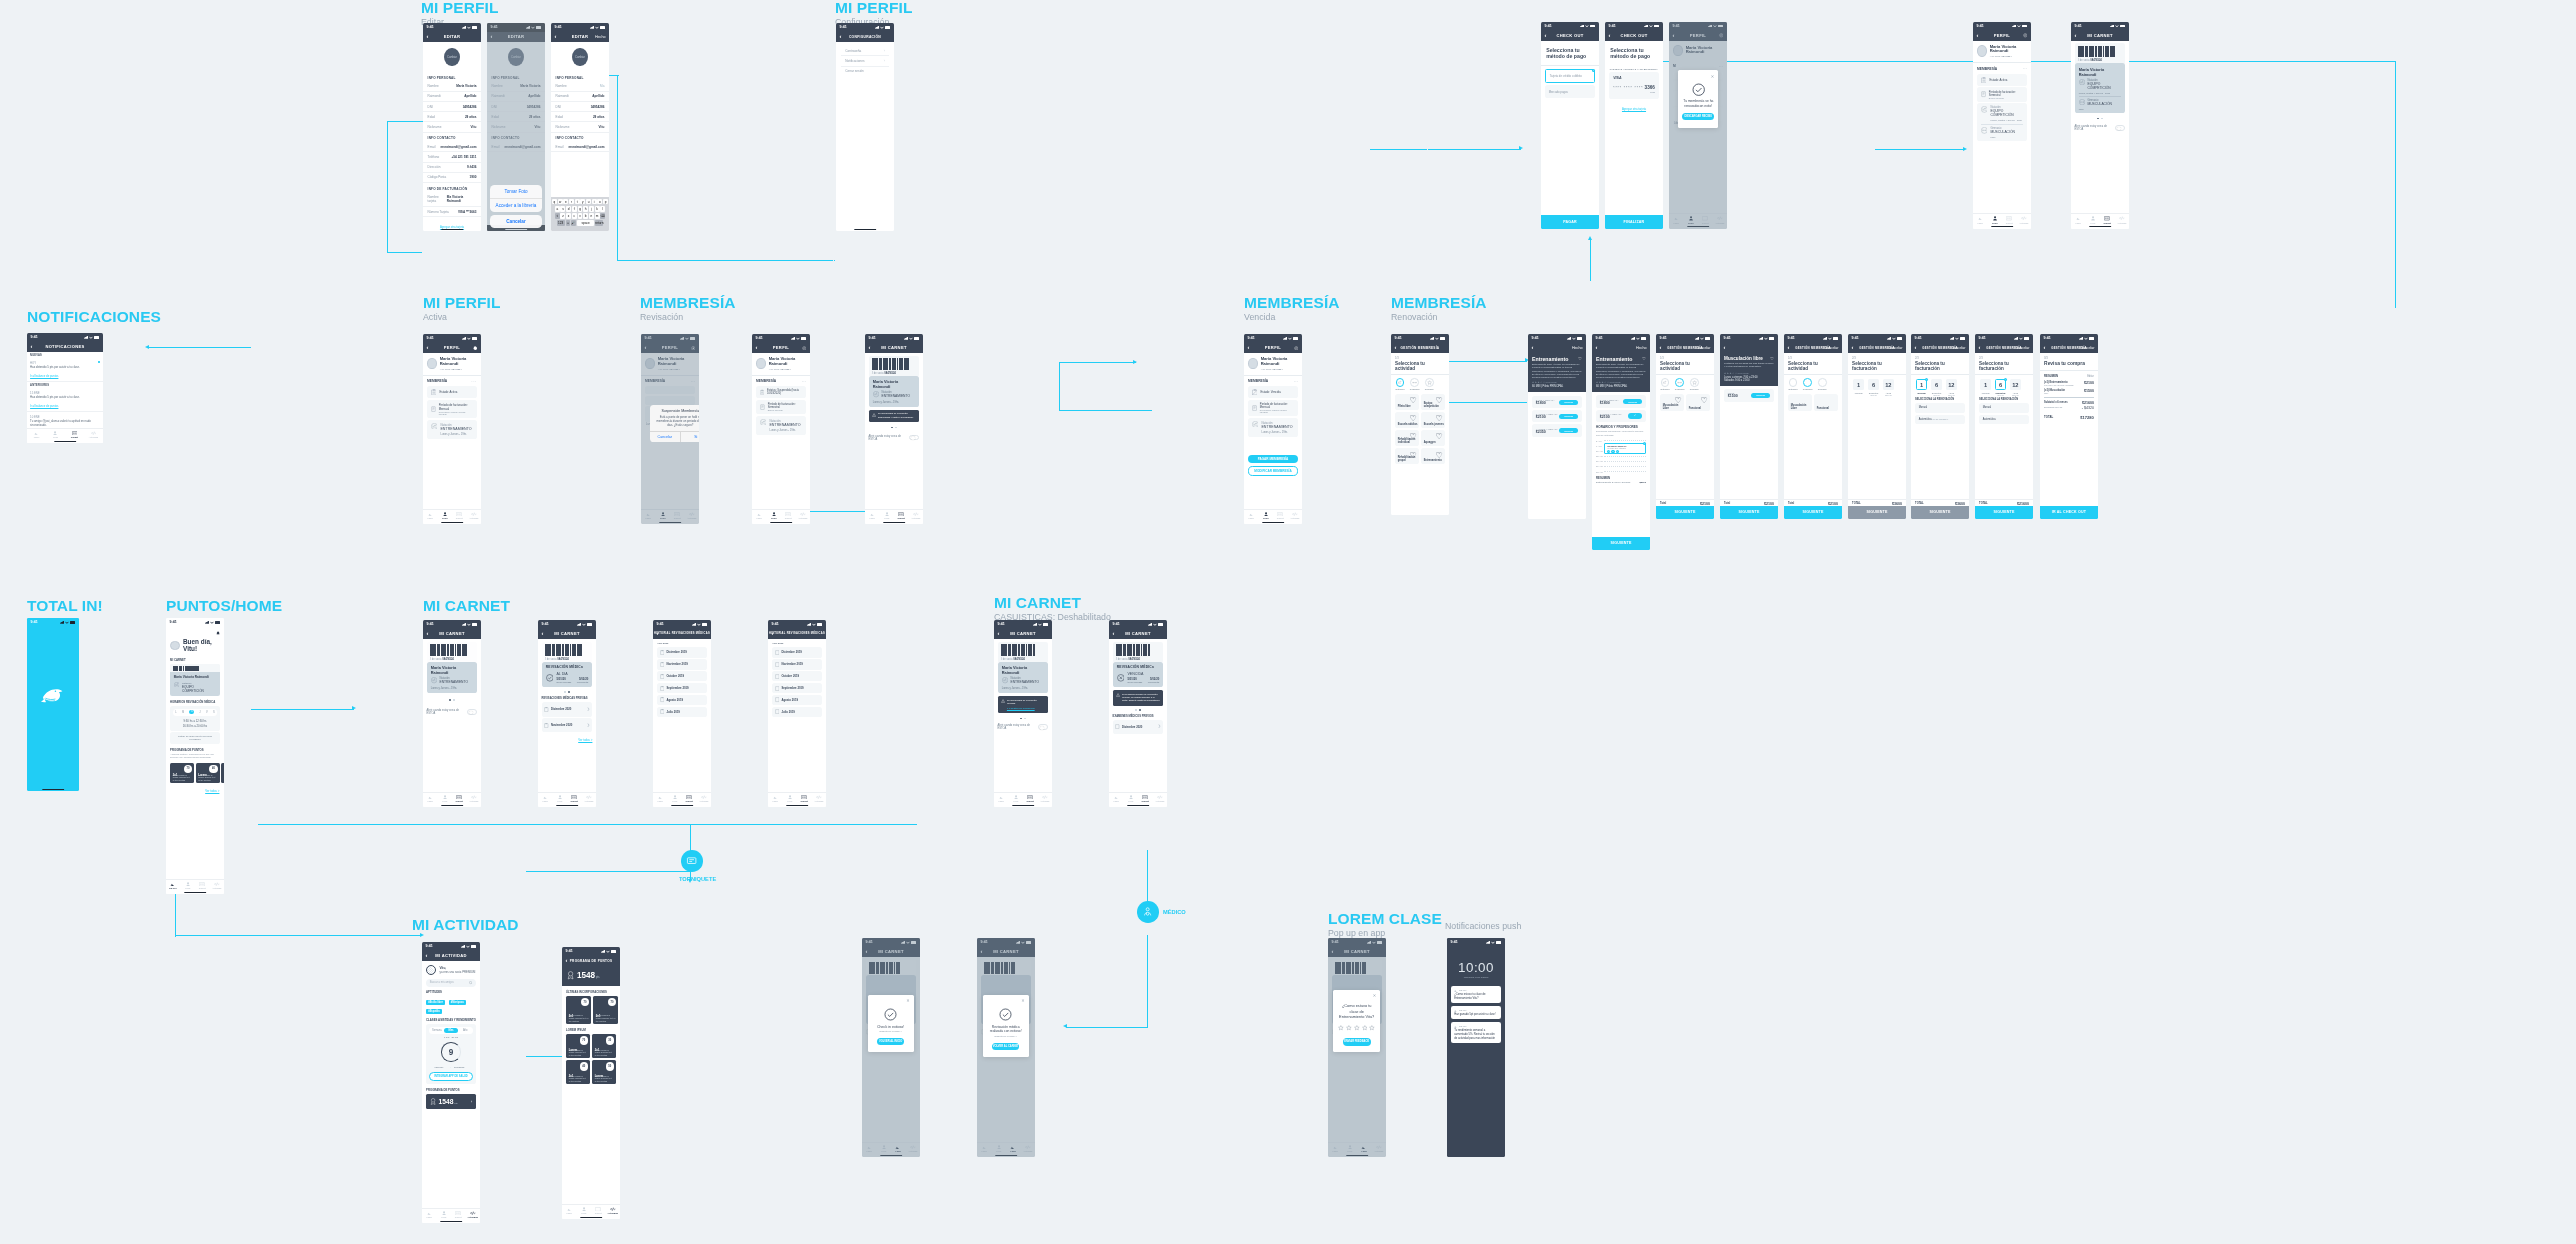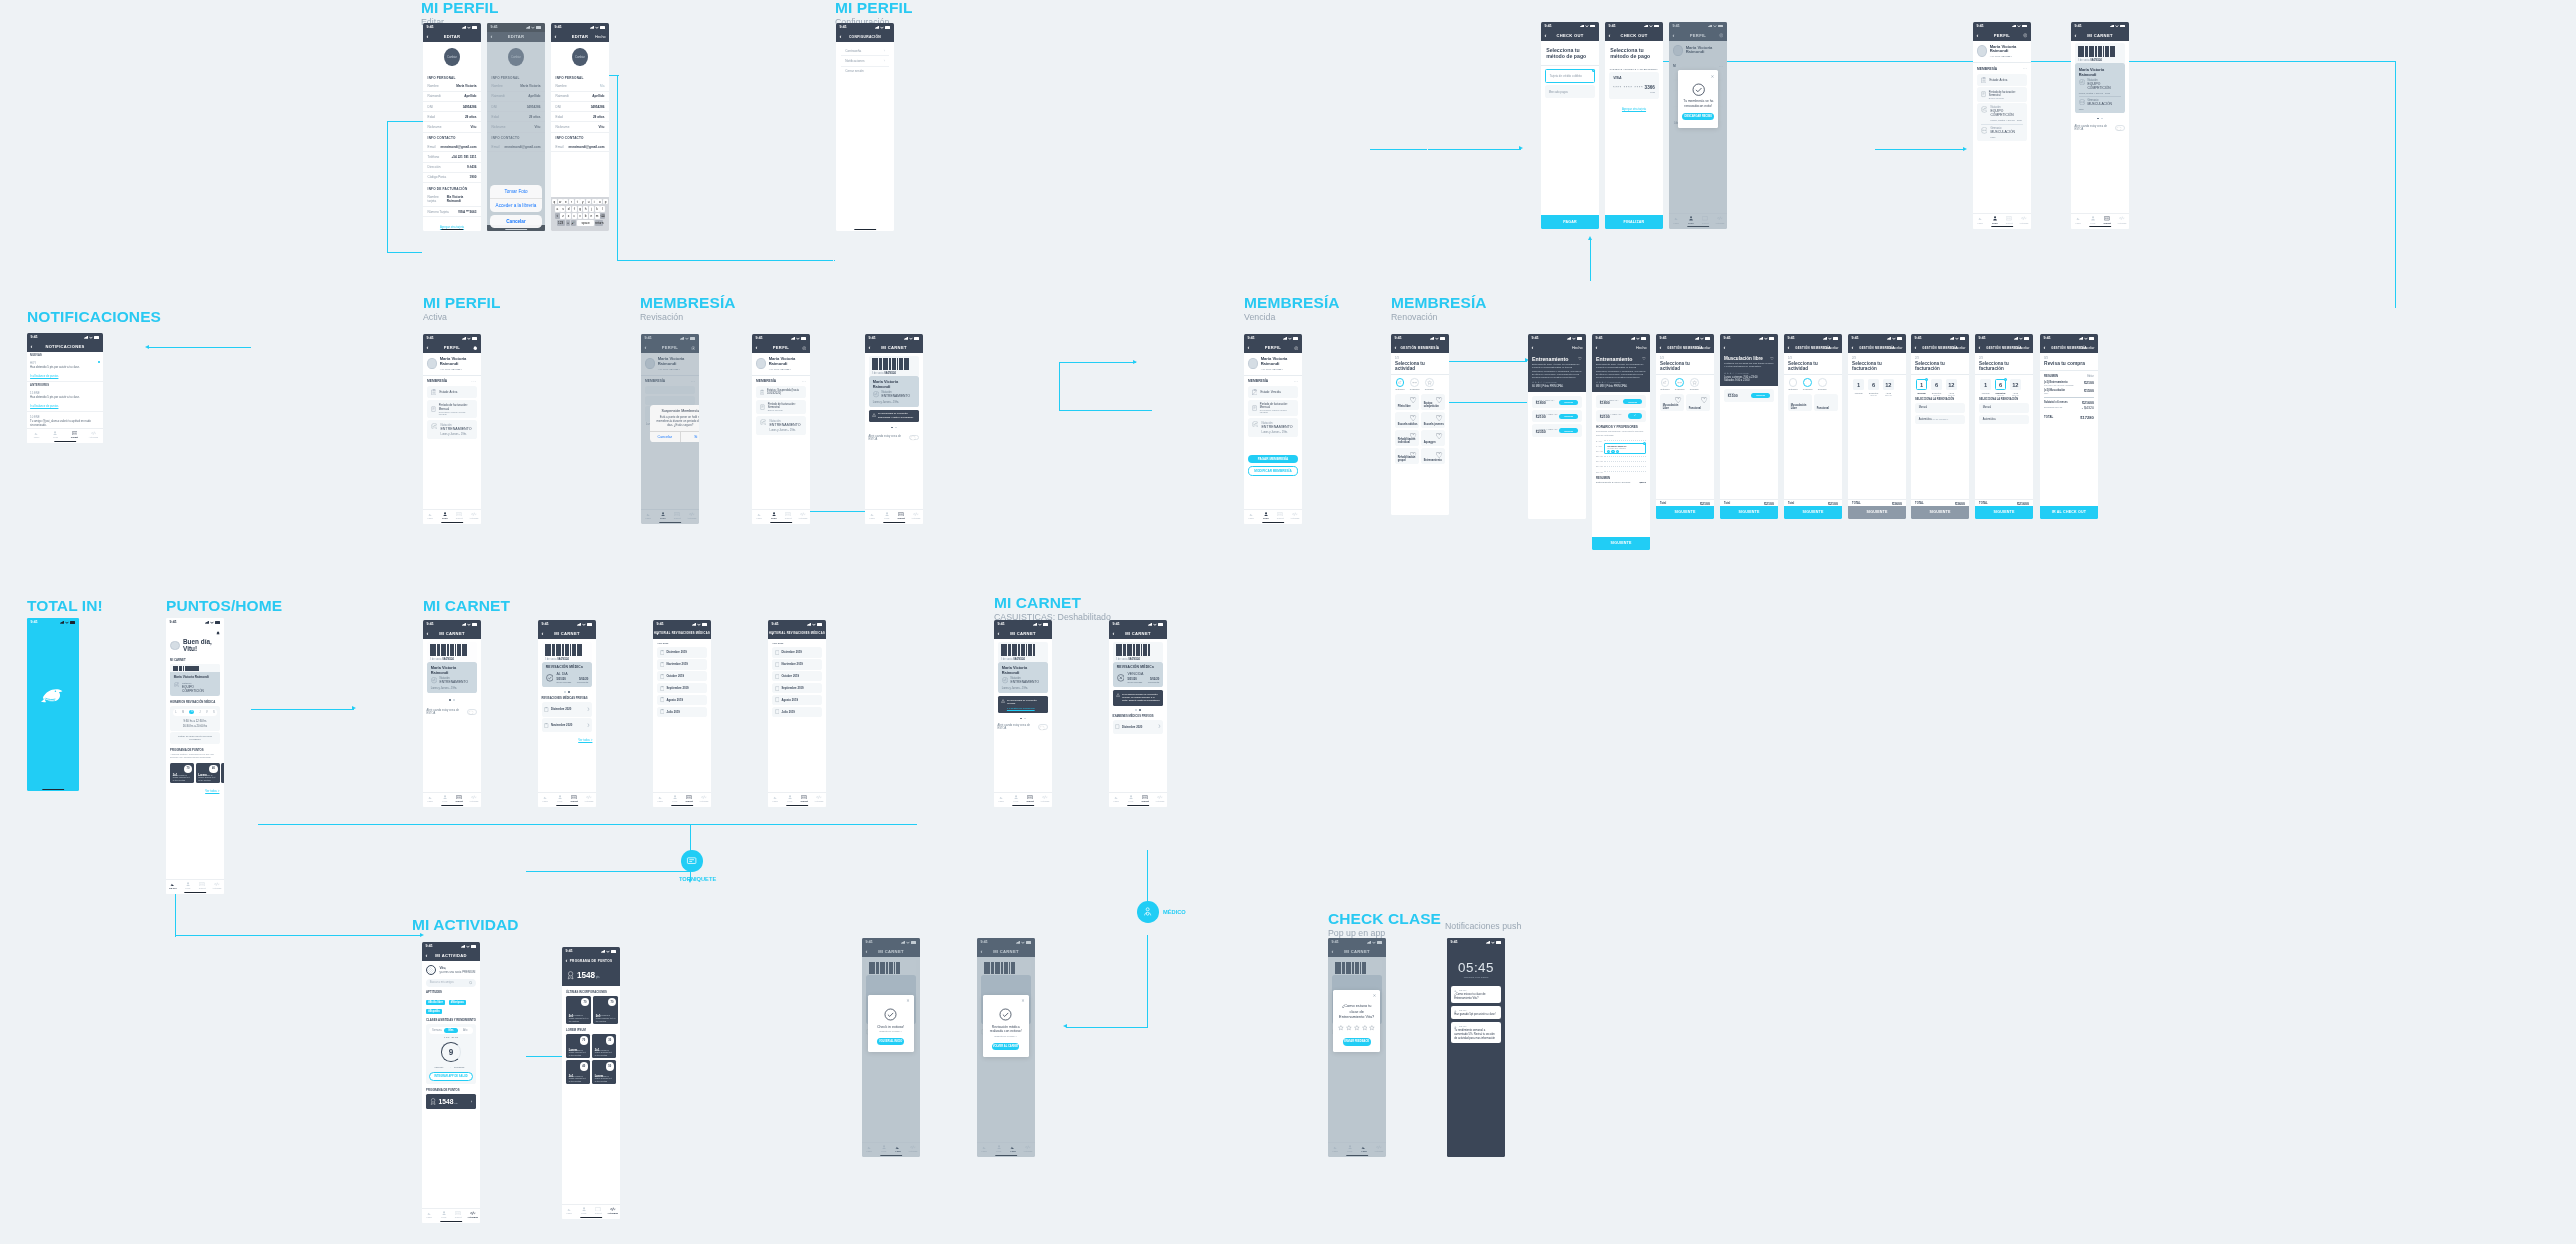--- a/index.html
+++ b/index.html
@@ -3197,21 +3197,21 @@
               <path d="M1 8l4-6 4 9 4-11 4 8 4-3"></path>
             </svg>
           </span>
           <div class="lb">Actividad</div>
         </div>
   </div>
   <div class="homeind"></div>
 </div>
 
 <div class="sec" style="left:1328px;top:911px;">
-  <div class="sec-title">CHECK CLASE</div>
+  <div class="sec-title">LOREM CLASE</div>
   <div class="sec-sub">Pop up en app</div>
 </div>
 <div class="sec" style="left:1445px;top:922px;">
   <div class="sec-sub" style="margin-top:0;">Notificaciones push</div>
 </div>
 
 <div class="phone gray" style="left:1328px;top:938px;width:58px;height:219px;">
   <div class="status">
         <span class="t">9:41</span>
         <span class="icons">
@@ -3322,21 +3322,21 @@
 
 <div class="phone" style="left:1447px;top:938px;width:58px;height:219px;background:#3b4657;">
   <div class="status">
         <span class="t">9:41</span>
         <span class="icons">
           <i class="bar-ico"></i>
           <i class="wifi-ico"></i>
           <i class="batt-ico"></i>
         </span>
       </div>
-  <div style="text-align:center;padding:13px 0 1px;"><span style="font-size:13.4px;color:#dfe6ec;font-weight:300;letter-spacing:0.5px;">05:45</span></div>
+  <div style="text-align:center;padding:13px 0 1px;"><span style="font-size:13.4px;color:#dfe6ec;font-weight:300;letter-spacing:0.5px;">10:00</span></div>
   <div style="text-align:center;font-size:2.4px;color:#a8b5c2;">Miércoles, 5 de febrero</div>
   <div style="padding:7.2px 4.1px 0;">
     <div style="background:#fff;border-radius:2.1px;padding:2.6px 3.1px;margin-bottom:2.6px;">
       <div style="display:flex;gap:1.5px;align-items:center;margin-bottom:1.5px;">
         <svg class="ic" width="3.6" height="3.1" viewBox="0 0 24 18" fill="#8d9aa8">
               <path d="M2 13c3-1 5-3 6-6 1 3 4 6 9 7-4 3-11 3-15-1z"></path>
             </svg>
         <span style="font-size:2.1px;color:#8d9aa8;letter-spacing:0.2px;">ESTOA</span>
       </div>
       <div style="font-size:2.7px;color:#2f3b4d;line-height:1.4;">¿Como estuvo tu clase de Entrenamiento Vitu?</div>

